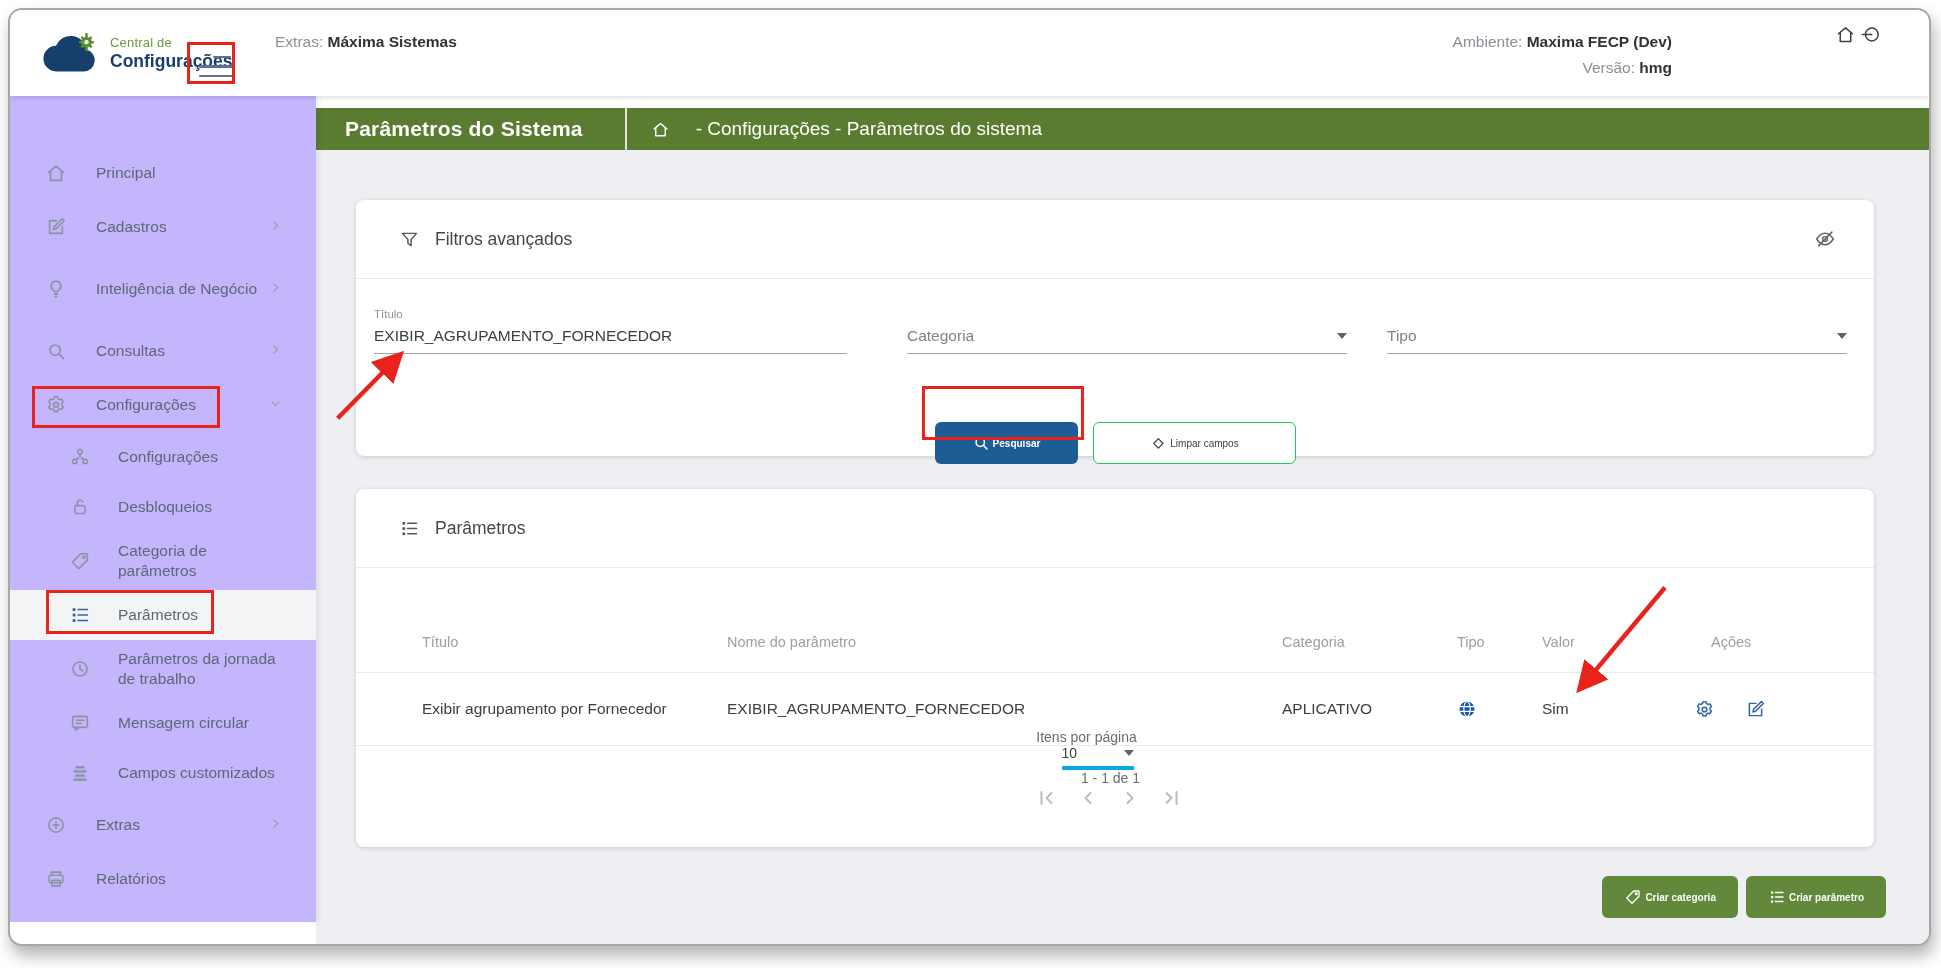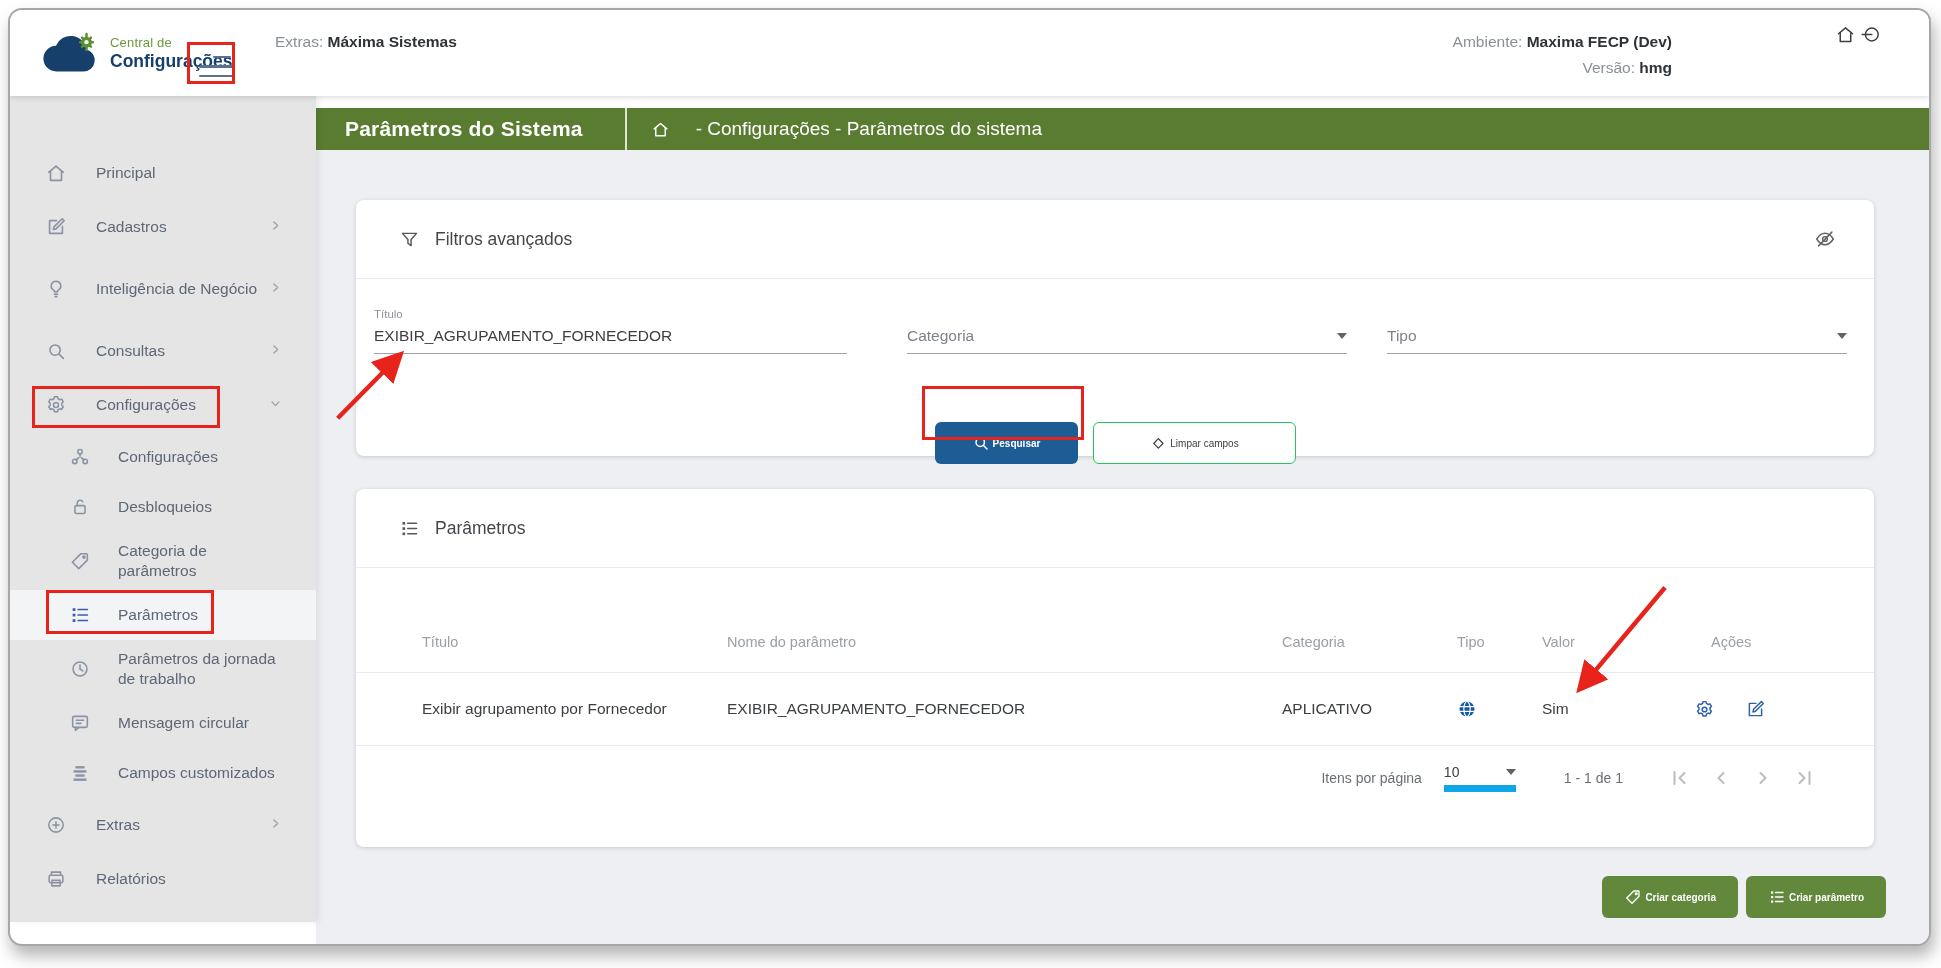--- a/index.html
+++ b/index.html
@@ -21,21 +21,21 @@
   .hamburger span:nth-child(2){ width:34px; }
   .hamburger span:nth-child(3){ width:34px; }
   .client-block { position:absolute; left:265px; top:19px; font-size:15.5px; line-height:26px; color:#8a8f98; }
   .client-block b { color:#2e3338; font-weight:bold; }
   .env-block { position:absolute; right:257px; top:19px; font-size:15.5px; line-height:26px; color:#8a8f98; text-align:right; }
   .env-block b { color:#2e3338; font-weight:bold; }
   .top-icons { position:absolute; right:48px; top:14px; display:flex; gap:4px; color:#3c4043; }
   .top-icons svg { width:21px; height:21px; }
 
   
-  .sidebar { position:absolute; left:0; top:86px; width:306px; height:826px; background:#e5e5e5; z-index:4;
+  .sidebar { position:absolute; left:0; top:86px; width:306px; height:826px; background:#c4b5fd; z-index:4;
              box-shadow:3px 0 6px rgba(0,0,0,.07); padding-top:50px; }
   .si { display:flex; align-items:center; height:54px; padding-left:34px; color:#5e6776; cursor:pointer; position:relative; }
   .si.tall { height:70px; }
   .si .ic { width:24px; height:24px; flex:none; color:#8b93a3; display:flex; align-items:center; justify-content:center; }
   .si .ic svg { width:22px; height:22px; }
   .si .lbl { margin-left:28px; font-size:15.5px; line-height:1.3; width:170px; }
   .si .chev { position:absolute; right:34px; color:#9aa0a6; }
   .si .chev svg { width:13px; height:13px; }
   .sub { height:50px; padding-left:58px; }
   .sub.tall { height:58px; }
@@ -85,22 +85,22 @@
   .card-params { top:393px; height:358px; }
   .tgrid { display:grid; grid-template-columns:305px 555px 175px 85px 118px 1fr; padding-left:66px; align-items:center; }
   .thead { height:104px; align-items:end; padding-bottom:22px; color:#9aa0a6; font-size:14.5px; }
   .thead .c-acoes { padding-left:51px; }
   .trow { height:72px; color:#3c4043; font-size:15.5px; }
   .cell-tipo { display:flex; }
   .cell-tipo svg { width:20px; height:20px; }
   .cell-acoes { display:flex; gap:30px; padding-left:34px; color:#2f62a7; }
   .cell-acoes svg { width:21px; height:21px; cursor:pointer; }
   .pager { display:flex; align-items:center; justify-content:flex-end; height:64px; padding-right:57px;
-           color:#696e73; font-size:14px; }
-  .pp-select { width:72px; margin-left:22px; border-bottom:7px solid #0ea5e9; display:flex; justify-content:space-between;
+           color:#696e73; font-size:14px;flex-direction:column; }
+  .pp-select { width:72px; margin-left:22px; border-bottom:4px solid #0ea5e9; display:flex; justify-content:space-between;
                align-items:center; padding-bottom:5px; color:#3c4043; cursor:pointer; }
   .pp-range { margin-left:48px; }
   .pnav { display:flex; gap:18px; margin-left:44px; color:#b9bcc0; }
   .pnav svg { width:24px; height:24px; cursor:pointer; }
 
   .bottom-actions { position:absolute; right:43px; bottom:26px; display:flex; gap:8px; }
   .btn-green { background:#61883b; color:#fff; font-weight:bold; padding:0 22px; height:42px;align-items:center; }
 
   
   .annot { position:absolute; border:3px solid #e7231b; z-index:50; pointer-events:none; }

